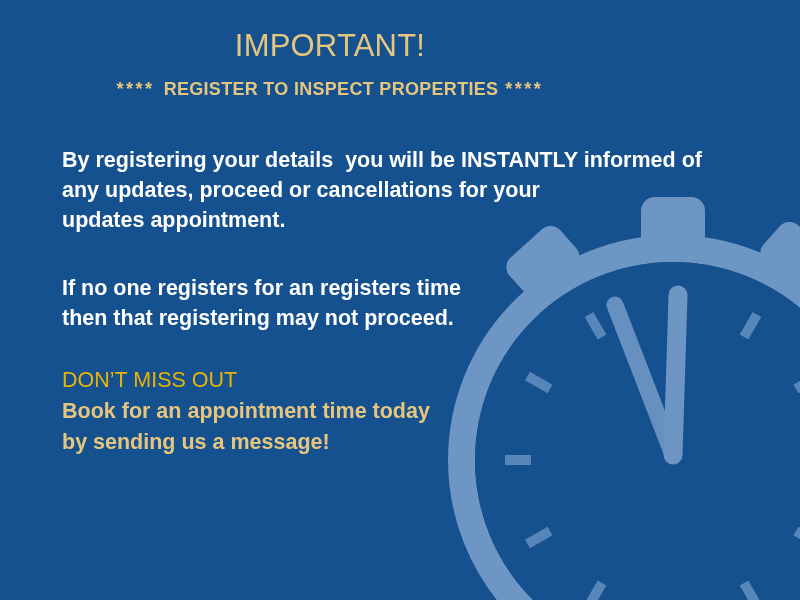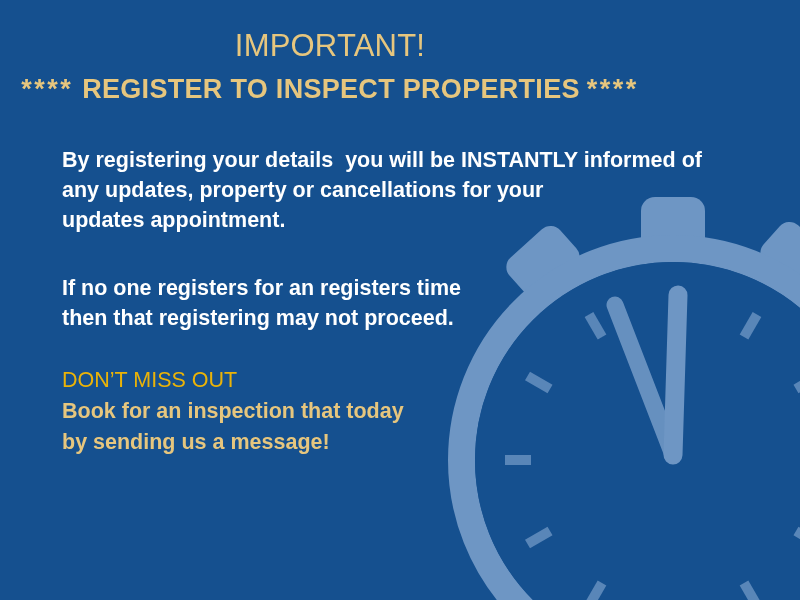--- a/index.html
+++ b/index.html
@@ -49,21 +49,21 @@
   }
   .headline-1 {
     color: #E6C67E;
     font-size: 31px;
     font-weight: 400;
     line-height: 40px;
     letter-spacing: 0.2px;
   }
   .headline-2 {
     color: #E6C67E;
-    font-size: 27px;
+    font-size: 18px;
     font-weight: 700;
     line-height: 38px;
     letter-spacing: 0.3px;
     margin-top: 4px;
   }
   .headline-2 .stars {
     letter-spacing: 2.5px;
   }
   .headline-2 .stars-lead { margin-right: 9px; }
   .headline-2 .stars-trail { margin-left: 7px; }
@@ -173,29 +173,29 @@
 
     <div class="headline-block">
       <div class="headline-1">IMPORTANT!</div>
       <div class="headline-2">
         <span class="stars stars-lead">****</span><span>REGISTER TO INSPECT PROPERTIES</span><span class="stars stars-trail">****</span>
       </div>
     </div>
 
     <div class="body-block" id="para-1">
       <div class="body-line">By registering your details  you will be INSTANTLY informed of</div>
-      <div class="body-line">any updates, property or cancellations for your</div>
+      <div class="body-line">any updates, proceed or cancellations for your</div>
       <div class="body-line">updates appointment.</div>
     </div>
 
     <div class="body-block" id="para-2">
       <div class="body-line">If no one registers for an registers time</div>
       <div class="body-line">then that registering may not proceed.</div>
     </div>
 
     <div class="body-block" id="cta-block">
       <div class="cta-line-plain">DON’T MISS OUT</div>
-      <div class="cta-line-gold">Book for an inspection that today</div>
+      <div class="cta-line-gold">Book for an appointment time today</div>
       <div class="cta-line-gold">by sending us a message!</div>
     </div>
 
   </div>
 </div>
 
 </body></html>

